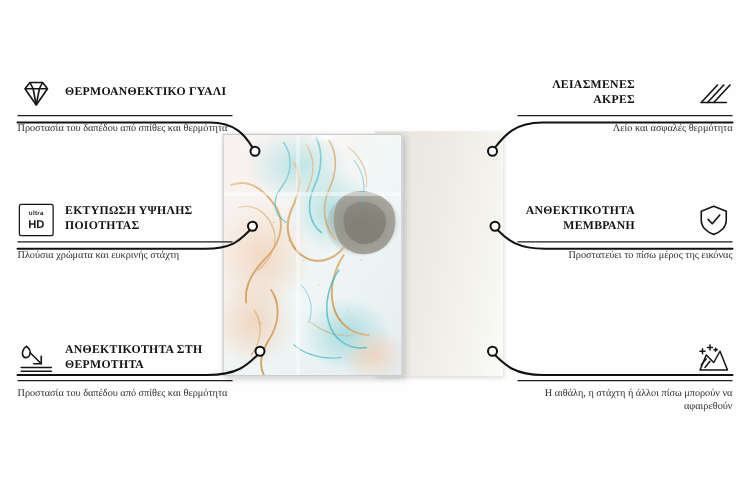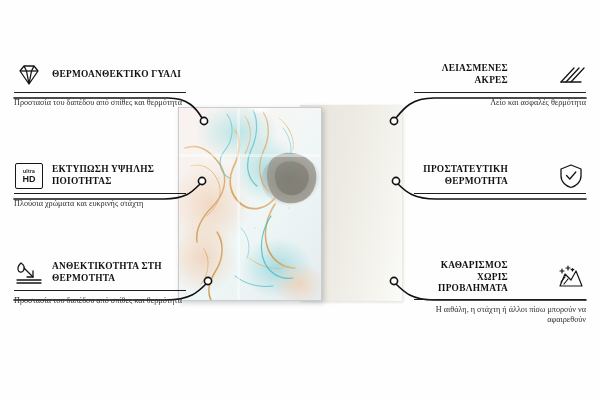--- a/index.html
+++ b/index.html
@@ -51,21 +51,21 @@
     font-weight:700;color:#121212;
   }
   .rule{
     height:0;border-top:1.1px solid #1d1d1d;margin-top:4px;width:100%;
   }
   .feat-sub{
     margin-top:5px;font-size:8.2px;line-height:10.4px;color:#2e2e2e;
     font-family:"Liberation Serif","DejaVu Serif",serif;
   }
 
-  .f1{top:62px;} .f2{top:163px;} .f3{top:260px;}
+  .f1{top:62px;} .f2{top:163px;} .f3{top:274px;}
 
   
   .hd-badge{
     width:26px;height:24px;border:1.3px solid #161616;border-radius:2px;
     display:flex;flex-direction:column;align-items:center;justify-content:center;
     font-family:"Liberation Sans","DejaVu Sans",sans-serif;line-height:1;
   }
   .hd-badge .u{font-size:5px;font-weight:700;letter-spacing:.2px;}
   .hd-badge .h{font-size:9px;font-weight:700;margin-top:1px;}
 
@@ -259,41 +259,41 @@
   <div class="feat right f2">
     <div class="feat-head">
       <span class="feat-icon">
         <svg width="26" height="26" viewBox="0 0 26 26">
           <g fill="none" stroke="#151515" stroke-width="1.3" stroke-linejoin="round" stroke-linecap="round">
             <path d="M13 2 L23 6 V13 C23 19,18 23,13 24.5 C8 23,3 19,3 13 V6 Z"></path>
             <path d="M8.5 12.5 L11.8 16 L17.8 9"></path>
           </g>
         </svg>
       </span>
-      <span class="feat-title">ΠΡΟΣΤΑΤΕΥΤΙΚΗ ΘΕΡΜΟΤΗΤΑ</span>
-    </div>
-    <div class="rule"></div>
+      <span class="feat-title">ΑΝΘΕΚΤΙΚΟΤΗΤΑ ΜΕΜΒΡΑΝΗ</span>
+    </div>
+    <div class="rule"></div>
+    <div class="feat-sub">Προστατεύει το πίσω μέρος της εικόνας</div>
   </div>
 
   <div class="feat right f3">
     <div class="feat-head">
       <span class="feat-icon">
         <svg width="30" height="26" viewBox="0 0 30 26">
           <g fill="none" stroke="#151515" stroke-width="1.2" stroke-linejoin="round" stroke-linecap="round">
             <path d="M4 22 L9 10 L15 16 L20 7 L26 22 Z"></path>
             <path d="M5 18 L9 13"></path>
               <path d="M8 20 L12 15"></path>
             <path d="M6 5 L6 9"></path>
               <path d="M4 7 L8 7"></path>
             <path d="M12 2 L12 6"></path>
               <path d="M10 4 L14 4"></path>
             <path d="M16.5 4.5 L16.5 7"></path>
               <path d="M15.2 5.7 L17.8 5.7"></path>
           </g>
         </svg>
       </span>
-      <span class="feat-title">ΚΑΘΑΡΙΣΜΟΣ ΧΩΡΙΣ ΠΡΟΒΛΗΜΑΤΑ</span>
     </div>
     <div class="rule"></div>
     <div class="feat-sub">Η αιθάλη, η στάχτη ή άλλοι πίσω μπορούν να αφαιρεθούν</div>
   </div>
 
 </div>
 
 </body></html>

